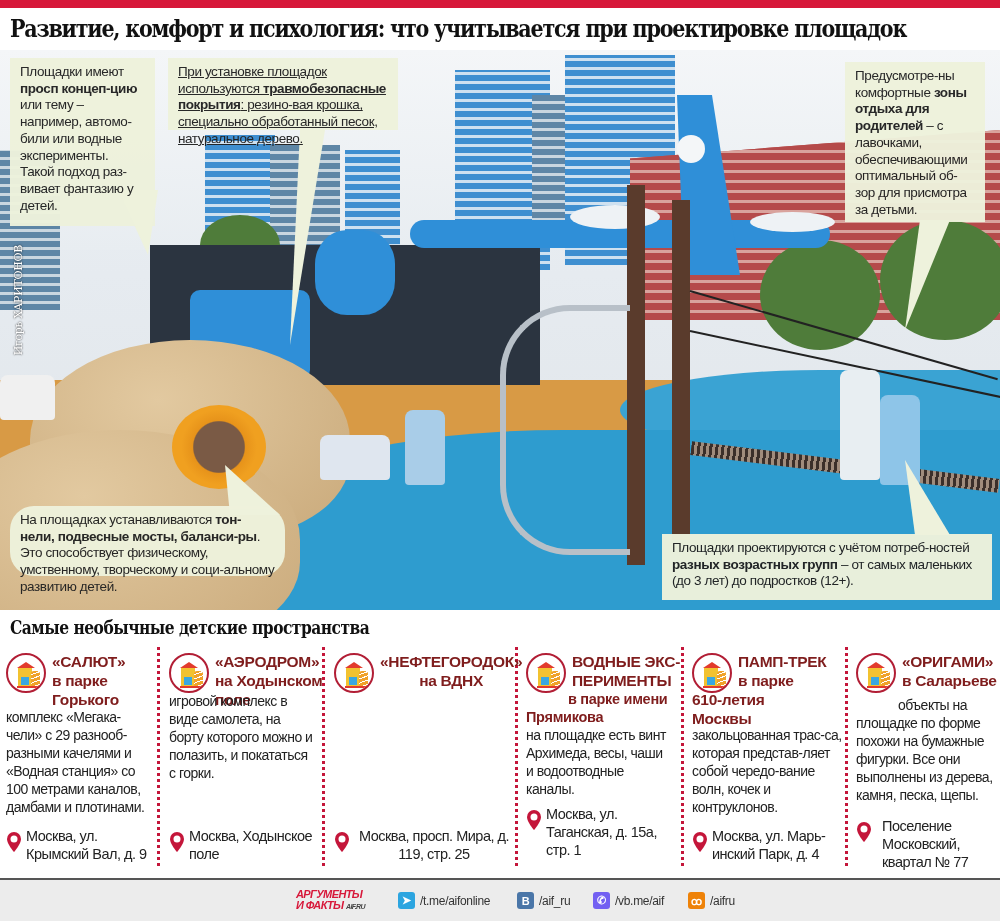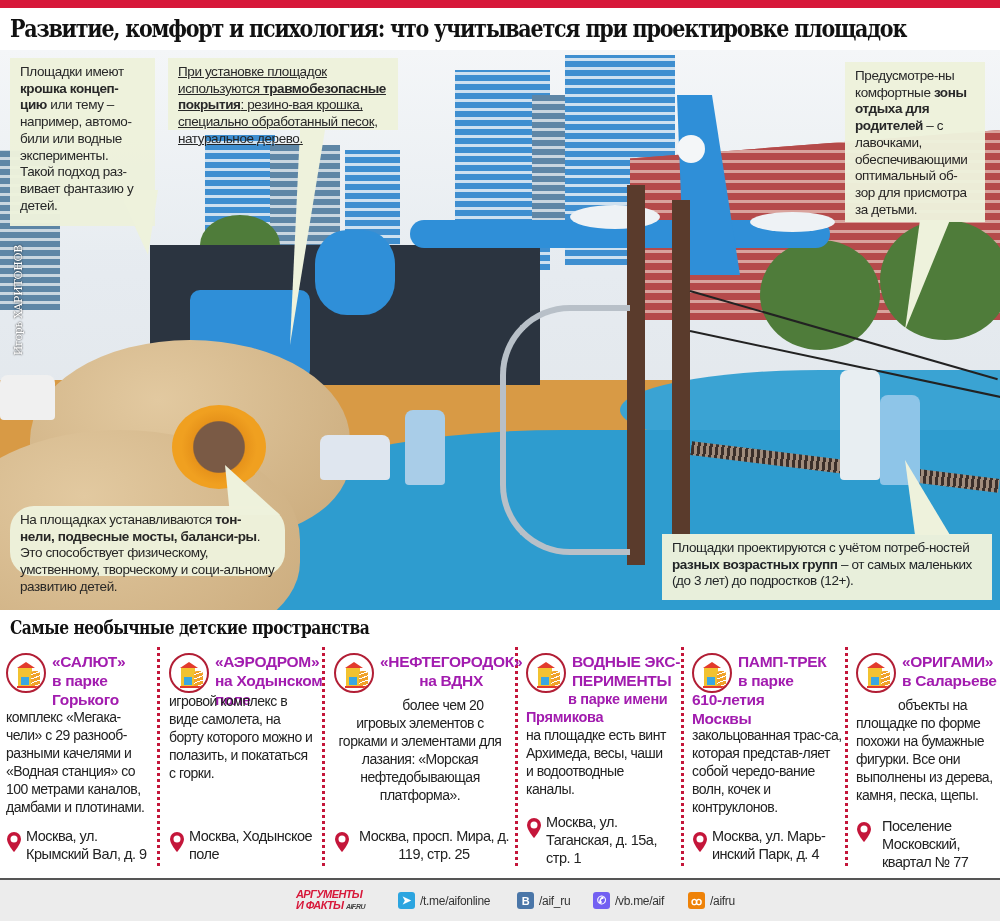--- a/index.html
+++ b/index.html
@@ -36,21 +36,21 @@
   .sub-title { position:absolute; left: 10px; top: 617px; font-family: "DejaVu Serif", serif; font-weight: bold; font-size: 18px; transform: scaleX(0.86); transform-origin:left; white-space:nowrap; letter-spacing:-0.6px; color:#111; }
   .cards { position:absolute; left: 0; top: 645px; width: 1000px; height: 228px; }
   .card { position:absolute; top: 0; height: 228px; }
   .sep { position:absolute; top: 2px; width: 3px; height: 222px; background: repeating-linear-gradient(#c4163a 0 3px, transparent 3px 6px); }
   .ico { position:absolute; left: 4px; top: 8px; width: 40px; height: 40px; border: 2px solid #b21e35; border-radius: 50%; background: #fff; overflow:hidden; }
   .ico .roof { position:absolute; left:9px; top:7px; width:18px; height:6px; background:#e23b2c; clip-path: polygon(50% 0, 100% 100%, 0 100%); }
   .ico .tw { position:absolute; left:10px; top:13px; width:14px; height:18px; background:#f2c230; }
   .ico .win { position:absolute; left:13px; top:22px; width:8px; height:8px; background:#3aa7e0; }
   .ico .slide { position:absolute; left:23px; top:16px; width:9px; height:16px; background: repeating-linear-gradient(160deg, #f0a22a 0 3px, #fff 3px 4px); border-radius:3px; }
   .ico .base { position:absolute; left:9px; top:31px; width:24px; height:2px; background:#e23b2c; }
-  .card-title { position:absolute; left: 50px; top: 8px; font-weight:bold; font-size: 15.5px; line-height: 1.22; letter-spacing: -0.3px; color:#a21caf; }
+  .card-title { position:absolute; left: 50px; top: 8px; font-weight:bold; font-size: 15.5px; line-height: 1.22; letter-spacing: -0.3px; color:#7f1d1d; }
   .card-body { position:absolute; left: 4px; font-size: 14px; line-height: 1.28; color:#222; letter-spacing:-0.5px; }
   .card-addr { position:absolute; left: 4px; top: 182px; display:flex; align-items:flex-start; }
   .pin { width: 16px; height: 22px; margin-top: 4px; margin-right: 4px; flex-shrink:0; }
   .addr-text { font-size: 14.5px; line-height: 1.25; color:#222; letter-spacing:-0.5px; }
 
   .divider { position:absolute; left:0; top: 878px; width:1000px; height:2px; background:#555; }
   .footer { position:absolute; left:0; top: 880px; width:1000px; height: 41px; background:#ececec; }
   .aif-logo { position:absolute; left: 296px; top: 9px; width: 84px; height: 24px; font-family: "Liberation Sans", sans-serif; font-weight:bold; font-style: italic; color:#d7183a; font-size: 11px; line-height: 11px; letter-spacing:-0.6px; }
   .aif-logo .sub { font-size: 7px; color:#444; }
   .soc { position:absolute; top: 12px; display:flex; align-items:center; font-size: 12px; color:#333; letter-spacing:-0.3px; }
@@ -111,21 +111,21 @@
 
   <svg style="position:absolute;left:0;top:0;" width="1000" height="560">
     <polygon points="118,140 158,140 148,205" fill="#eef2dc"></polygon>
     <polygon points="300,80 325,80 290,295" fill="#eef2dc"></polygon>
     <polygon points="920,170 950,170 905,280" fill="#eef2dc"></polygon>
     <polygon points="230,465 280,465 225,415" fill="#eef2dc"></polygon>
     <polygon points="915,485 950,485 905,410" fill="#eef2dc"></polygon>
   </svg>
 
   <div class="callout" style="left:10px;top:8px;width:145px;height:168px;">
-    <span>Площадки имеют </span><b>крошка концеп-цию</b><span> или тему – например, автомо-били или водные эксперименты. Такой подход раз-вивает фантазию у детей.</span>
+    <span>Площадки имеют </span><b>просп концеп-цию</b><span> или тему – например, автомо-били или водные эксперименты. Такой подход раз-вивает фантазию у детей.</span>
   </div>
   <div class="callout" style="left:168px;top:8px;width:230px;height:72px;text-decoration:underline;">
     <span>При установке площадок используются </span><b>травмобезопасные покрытия</b><span>: резино-вая крошка, специально обработанный песок, натуральное дерево.</span>
   </div>
   <div class="callout" style="left:845px;top:12px;width:140px;height:160px;">
     <span>Предусмотре-ны комфортные </span><b>зоны отдыха для родителей</b><span> – с лавочками, обеспечивающими оптимальный об-зор для присмотра за детьми.</span>
   </div>
   <div class="callout" style="left:10px;top:456px;width:275px;height:70px;border-radius:24px;">
     <span>На площадках устанавливаются </span><b>тон-нели, подвесные мосты, баланси-ры</b><span>. Это способствует физическому, умственному, творческому и соци-альному развитию детей.</span>
   </div>
@@ -193,21 +193,20 @@
         <div class="roof"></div>
         <div class="tw"></div>
         <div class="win"></div>
         <div class="slide"></div>
         <div class="base"></div>
       </div>
     <div class="card-title">
         <div>«НЕФТЕГОРОДОК»</div>
         <div>на ВДНХ</div>
       </div>
-    <div class="card-body" style="top:52px;width:172px;text-indent:46px;">более чем 20 игровых элементов с горками и элементами для лазания: «Морская нефтедобывающая платформа».</div>
     <div class="card-addr">
       <svg class="pin" viewBox="0 0 16 22">
           <path d="M8 1a7 7 0 0 1 7 7c0 5-7 13-7 13S1 13 1 8a7 7 0 0 1 7-7z" fill="#c4163a"></path>
           <circle cx="8" cy="8" r="3.5" fill="#fff"></circle>
         </svg>
       <div class="addr-text" style="width:160px;">Москва, просп. Мира, д. 119, стр. 25</div>
     </div>
   </div>
 
   <div class="card" style="left:522px;width:158px;">
@@ -216,21 +215,21 @@
         <div class="tw"></div>
         <div class="win"></div>
         <div class="slide"></div>
         <div class="base"></div>
       </div>
     <div class="card-title" style="width:110px;">
         <div>ВОДНЫЕ ЭКС-ПЕРИМЕНТЫ</div>
       </div>
     <div class="card-title" style="left:4px;top:46px;width:154px;text-indent:42px;font-size:14.5px;">в парке имени Прямикова</div>
     <div class="card-body" style="top:82px;width:140px;">на площадке есть винт Архимеда, весы, чаши и водоотводные каналы.</div>
-    <div class="card-addr" style="top:168px;justify-content:space-between;">
+    <div class="card-addr" style="top:160px;justify-content:space-between;">
       <svg class="pin" viewBox="0 0 16 22">
           <path d="M8 1a7 7 0 0 1 7 7c0 5-7 13-7 13S1 13 1 8a7 7 0 0 1 7-7z" fill="#c4163a"></path>
           <circle cx="8" cy="8" r="3.5" fill="#fff"></circle>
         </svg>
       <div class="addr-text" style="width:130px;">Москва, ул. Таганская, д. 15а, стр. 1</div>
     </div>
   </div>
 
   <div class="card" style="left:688px;width:157px;">
     <div class="ico">

